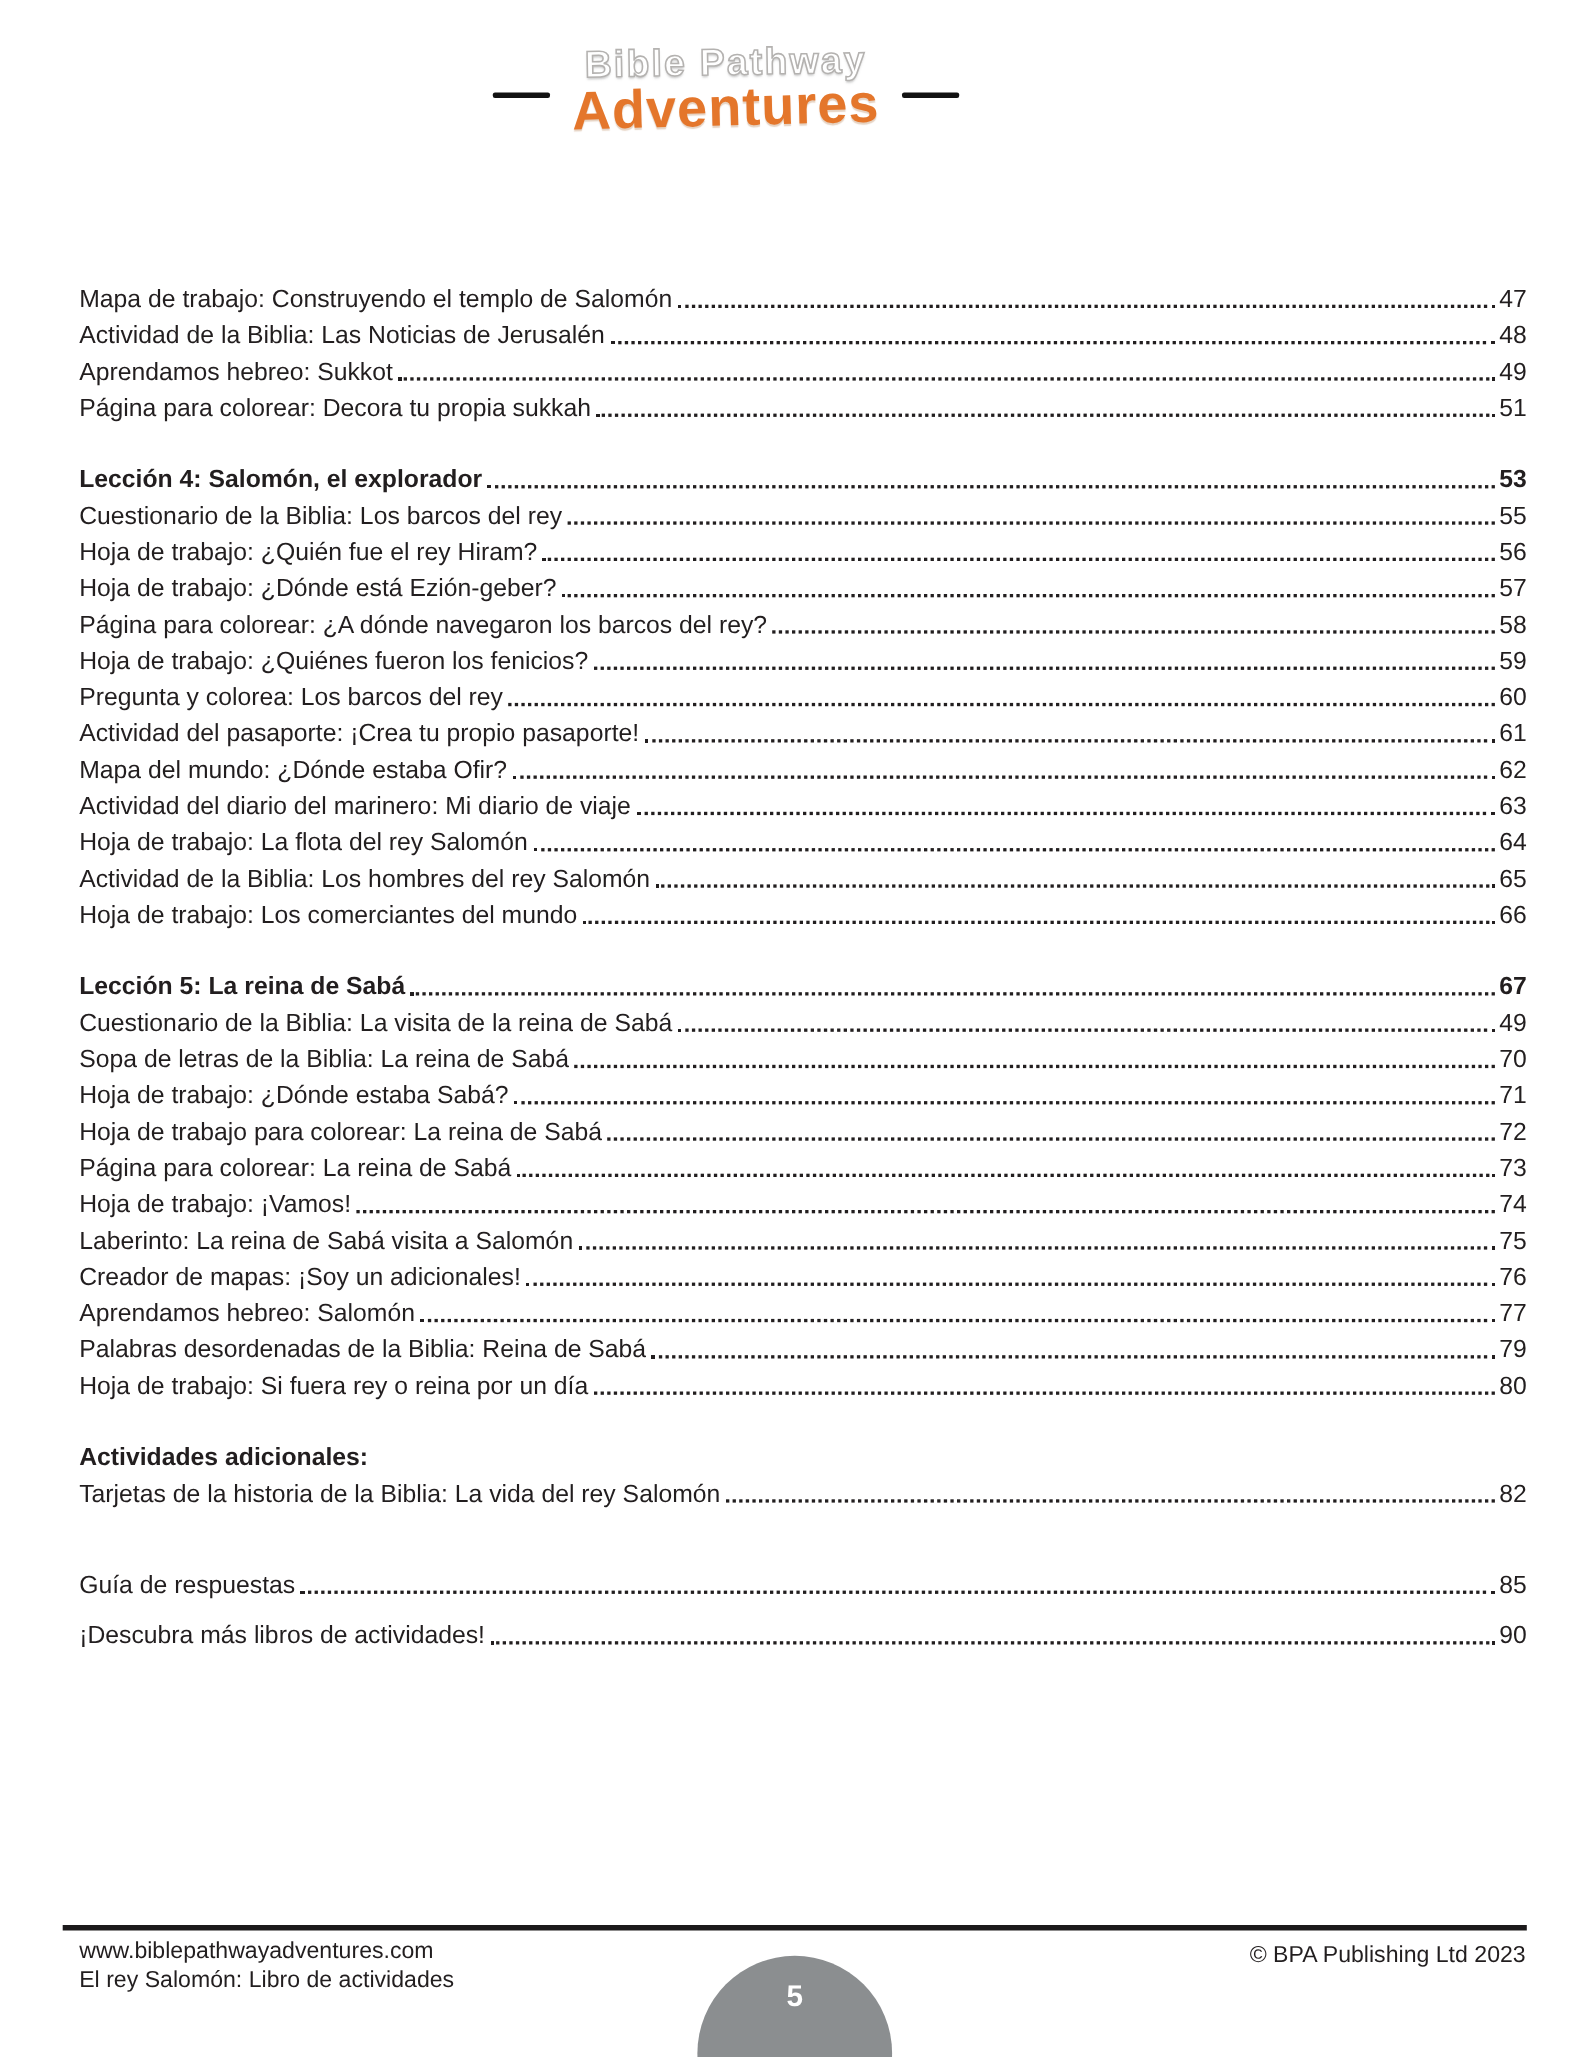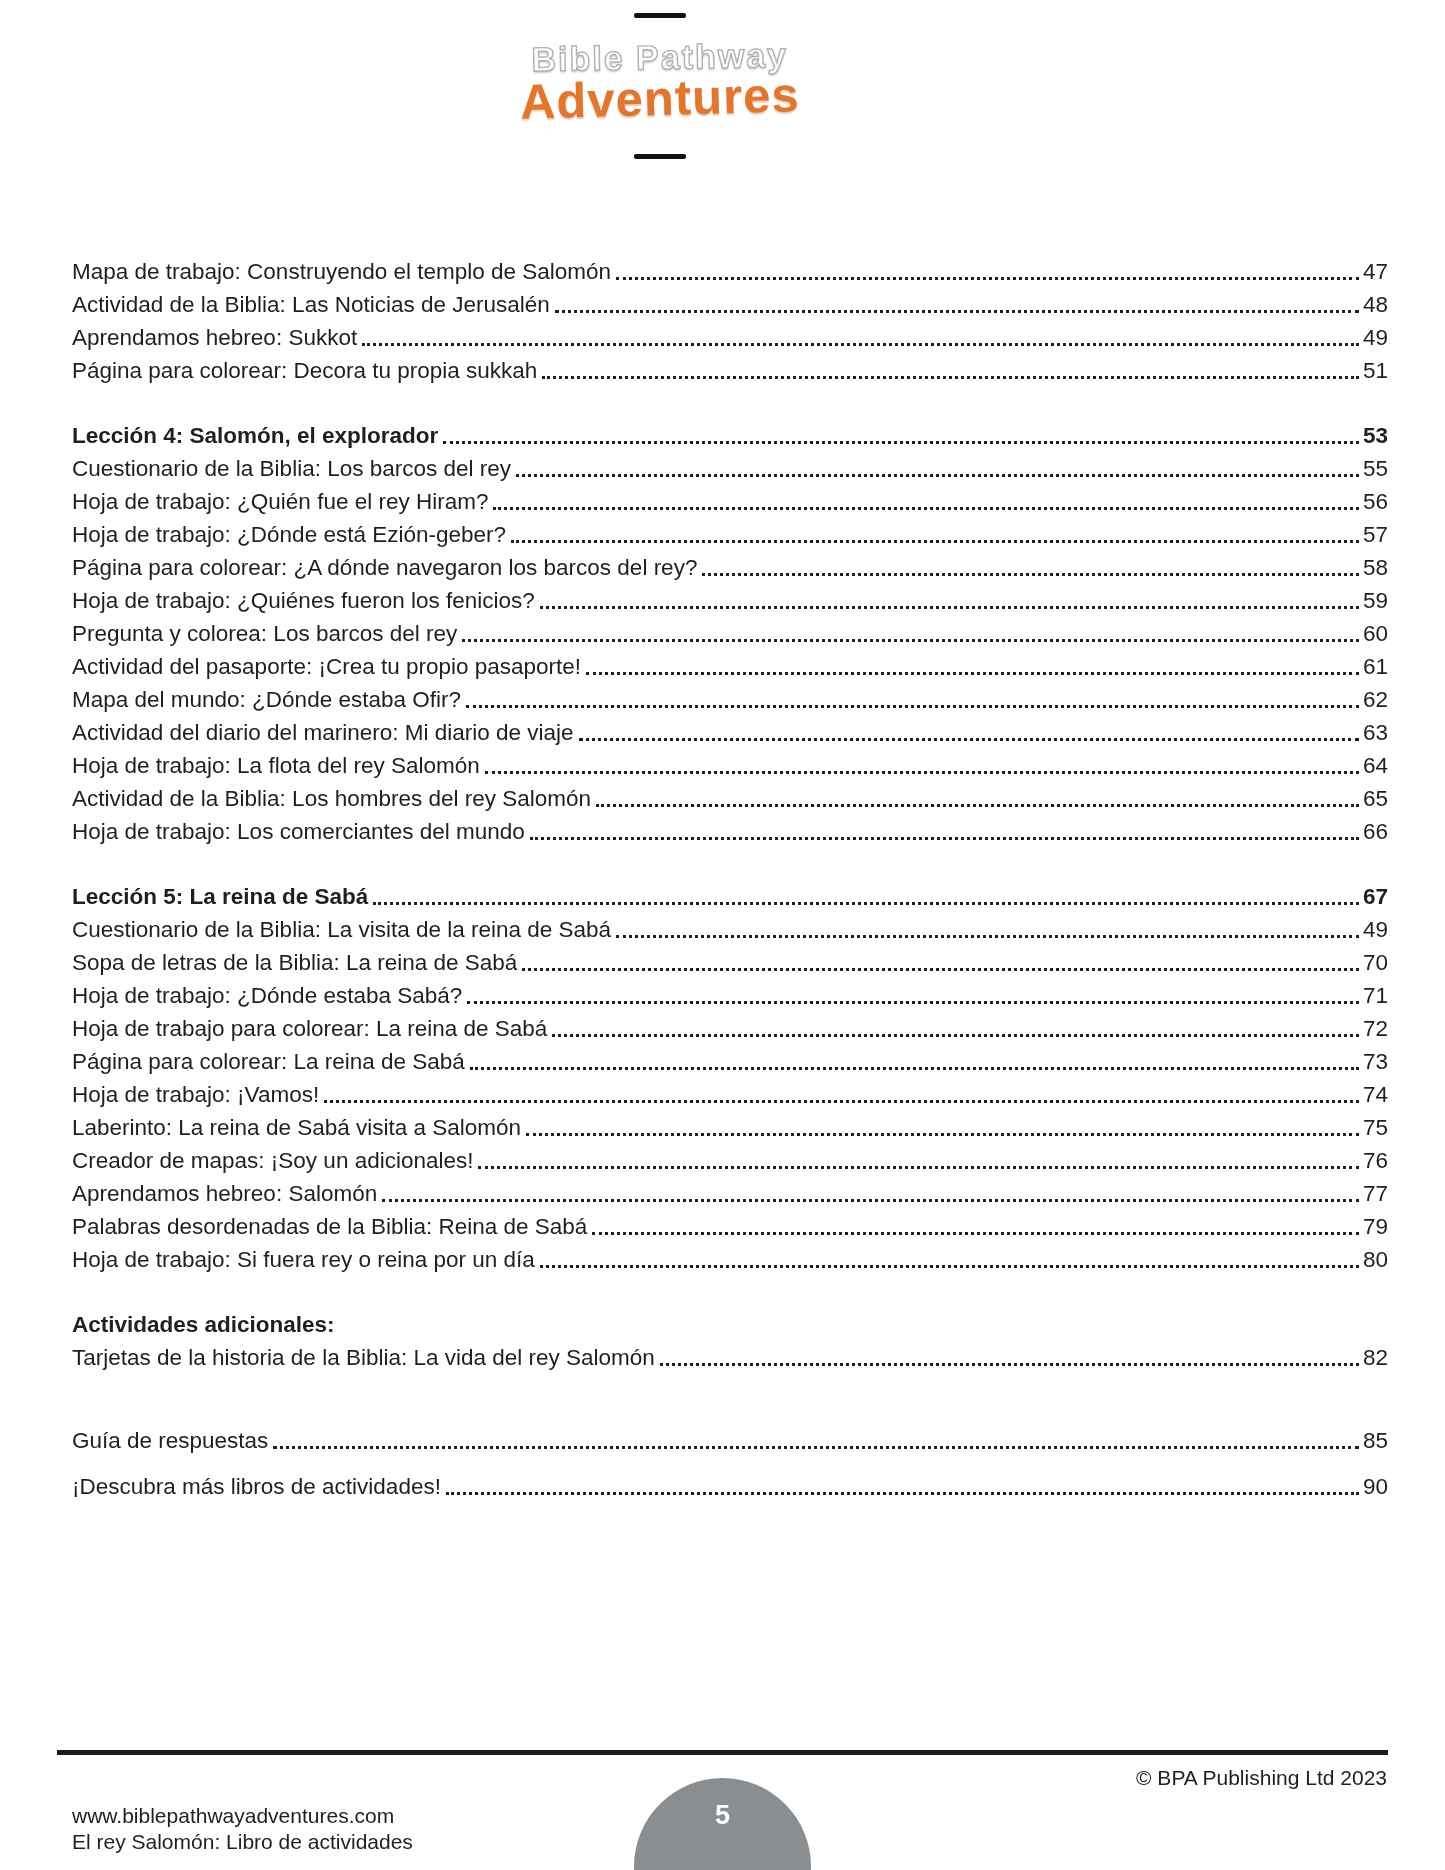--- a/index.html
+++ b/index.html
@@ -4,21 +4,21 @@
 <style>
   * { margin:0; padding:0; box-sizing:border-box; }
   html, body { width:1445px; height:1870px; }
   body {
     position:relative; background:#ffffff; overflow:hidden;
     font-family:"Liberation Sans", sans-serif; color:#221e1f;
   }
 
   
   .logo { position:absolute; top:26px; left:398px; width:524px; height:112px;
-          display:flex; align-items:center; justify-content:center; gap:20px;flex-direction:column; }
+          display:flex; align-items:center; justify-content:center; gap:20px; }
   .logo-dash { width:52px; height:5px; background:#121212; border-radius:2px;
                flex:0 0 auto; margin-top:8px; }
   .logo-text { text-align:center; }
   .logo-line1 { font-size:34px; font-weight:bold; letter-spacing:2px; color:#ffffff;
                 -webkit-text-stroke:1.4px #b4b2b0; text-shadow:0 2px 2px rgba(110,110,110,.35);
                 transform:rotate(-1deg); }
   .logo-line2 { font-size:49px; font-weight:bold; letter-spacing:1px; color:#e4762b;
                 margin-top:-7px; text-shadow:0 2px 1px rgba(150,75,10,.25);
                 transform:rotate(-1.5deg); }
 
@@ -29,21 +29,21 @@
   .toc-group:last-child .toc-row { margin-bottom:13px; }
   .toc-row { display:flex; align-items:flex-end; height:33px; font-size:22.5px; }
   .toc-label { line-height:33px; white-space:nowrap; flex:0 0 auto; }
   .toc-leader { flex:1 1 auto; min-width:20px;
                 border-bottom:3px dotted #221e1f; margin:0 4px 8px 5px; }
   .toc-page { line-height:33px; flex:0 0 auto; }
   .toc-header { font-weight:bold; }
 
   
   .footer-rule { position:absolute; left:57px; right:57px; top:1750px; height:5px; background:#1c1a1b; }
-  .footer-left { position:absolute; left:72px; top:1761px; font-size:21px; line-height:26px;margin-top:42px; }
+  .footer-left { position:absolute; left:72px; top:1761px; font-size:21px; line-height:26px; }
   .footer-right { position:absolute; right:58px; top:1766px; font-size:21px; }
   .page-circle { position:absolute; left:634px; top:1778px; width:177px; height:177px;
                  border-radius:50%; background:#8b8e90; }
   .page-circle span { position:absolute; top:22px; left:0; width:100%; text-align:center;
                       font-size:27px; font-weight:bold; color:#ffffff; }
 </style>
 </head>
 <body>
 
 <div class="logo">

